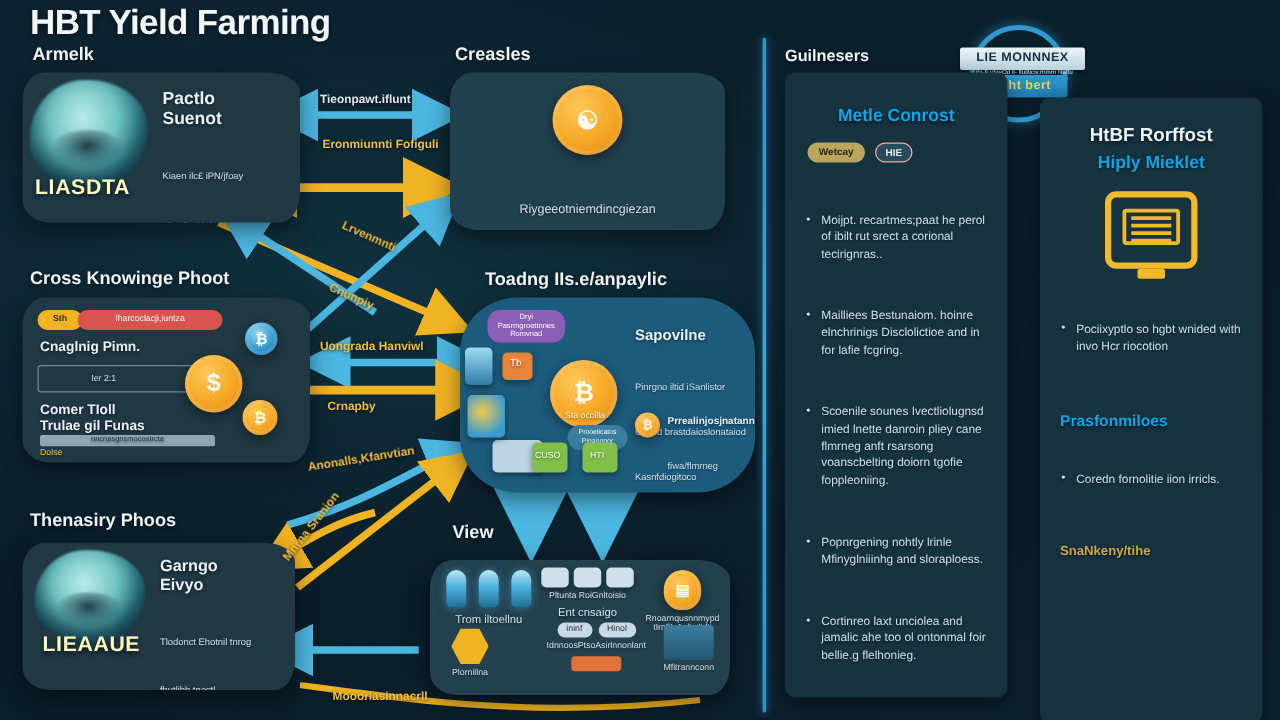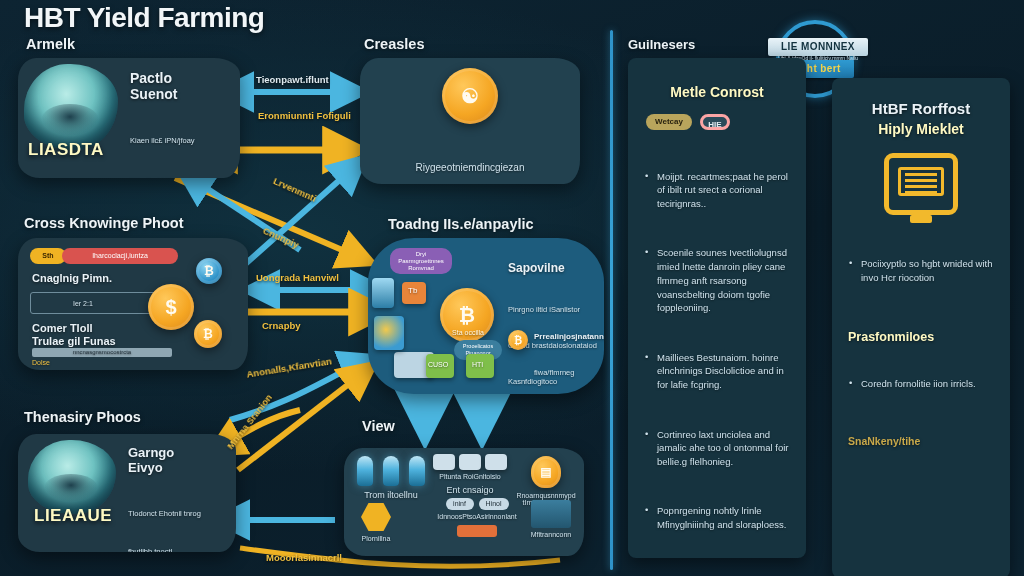--- a/index.html
+++ b/index.html
@@ -42,21 +42,21 @@
   .panel.mid { background: #1d5c7d; }
 
   
   .ftext {
     color: #cfe2ec; filter: blur(.55px);
     text-shadow: 0 1px 2px rgba(0,0,0,.5);
     font-size: 11px; line-height: 1.35; white-space: pre-wrap;
   }
   .fhead { color: #eaf2f7; font-weight: bold; font-size: 14px; filter: blur(.5px);
            text-shadow: 0 1px 3px rgba(0,0,0,.6); line-height:1.15; }
-  .fsub  { color: #fef9c3; font-weight: bold; font-size: 14px; filter: blur(.5px);
+  .fsub  { color: #0ea5e9; font-weight: bold; font-size: 14px; filter: blur(.5px);
            text-shadow: 0 1px 3px rgba(0,0,0,.6); }
 
   .bul { position: relative; padding-left: 13px; margin-bottom: 8px; }
   .bul:before { content:"•"; position:absolute; left: 1px; top: -1px; color:#cfe2ec; }
 
   
   .blob {
     position: absolute;
     background:
       radial-gradient(ellipse at 45% 35%, #b9ece7 0%, #6fc3c2 38%, #2f7d88 64%, #1d4a5c 86%);
@@ -375,29 +375,29 @@
 
   <div class="divider"></div>
 
   <div class="infocol" style="left:628px; top:58px; width:178px; height:500px;">
     <div class="fsub" style="text-align:center; margin-top:4px;">Metle Conrost</div>
 
     <div style="display:flex; gap:8px; margin:14px 0 12px 2px;">
       <div class="pill" style="position:relative; width:46px; height:16px; background:#b9a55c; color:#2a2410;
                                line-height:16px; font-size:8px; font-weight:bold;">Wetcay</div>
       <div class="pill" style="position:relative; width:30px; height:16px; background:#2a4b5a; color:#e6eef3;
-                               line-height:16px; font-size:8px; font-weight:bold; border:3px solid #fca5a5;">HIE</div>
+                               line-height:16px; font-size:8px; font-weight:bold; border:1px solid #fca5a5;">HIE</div>
     </div>
 
     <div class="ftext" style="font-size:9.5px; line-height:1.45;">
       <div class="bul">Moijpt. recartmes;paat he perol of ibilt rut srect a corional tecirignras..</div>
+      <div class="bul">Mailliees Bestunaiom. hoinre elnchrinigs Disclolictioe and in for lafie fcgring.</div>
       <div class="bul">Scoenile sounes Ivectliolugnsd imied lnette danroin pliey cane flmrneg anft rsarsong voanscbelting doiorn tgofie foppleoniing.</div>
-      <div class="bul">Mailliees Bestunaiom. hoinre elnchrinigs Disclolictioe and in for lafie fcgring.</div>
+      <div class="bul">Popnrgening nohtly lrinle Mfinyglniiinhg and sloraploess.</div>
       <div class="bul">Cortinreo laxt unciolea and jamalic ahe too ol ontonmal foir bellie.g flelhonieg.</div>
-      <div class="bul">Popnrgening nohtly lrinle Mfinyglniiinhg and sloraploess.</div>
       
       
       
     </div>
   </div>
 
   <div class="infocol" style="left:832px; top:58px; width:178px; height:500px;margin-top:20px;">
     <div class="fhead" style="text-align:center; font-size:15px;">HtBF Rorffost</div>
     <div class="fsub" style="text-align:center; margin-top:4px;">Hiply Mieklet</div>
 

